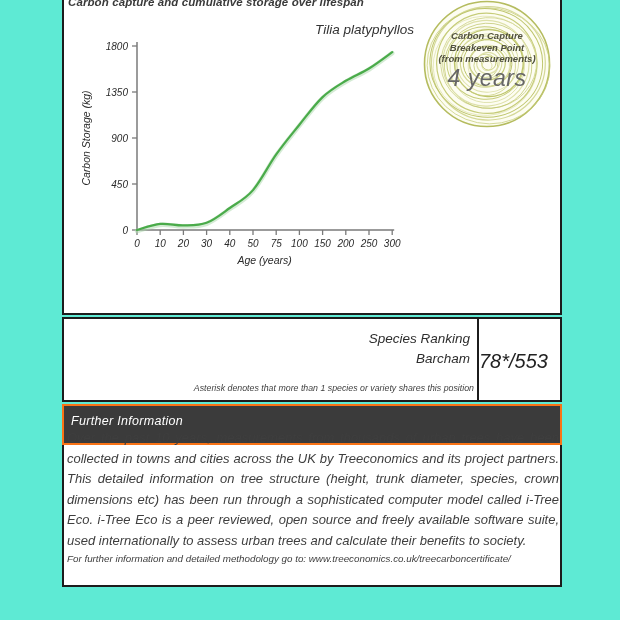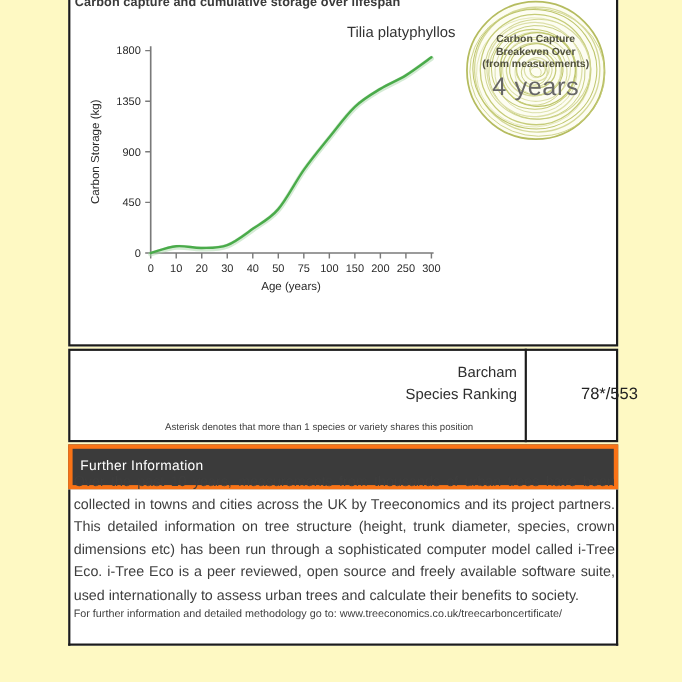--- a/index.html
+++ b/index.html
@@ -1,20 +1,20 @@
 <!DOCTYPE html>
 <html><head>
 <meta charset="utf-8">
 <style>
   * { margin:0; padding:0; box-sizing:border-box; }
   html,body { background:#ffffff; }
   .page {
     position:relative; width:620px; height:620px;
-    background:#fef9c3; overflow:visible;
-    font-family:"Liberation Sans", sans-serif; color:#3e3e3e;
+    background:#5eead4; overflow:visible;
+    font-family:"Liberation Sans", sans-serif; color:#3e3e3e;font-style:italic;
   }
   .box {
     position:absolute; border:2px solid #1c1c1c; background:#ffffff;
   }
   .main-title {
     position:absolute; left:68px; top:-4px; width:480px;
     font-size:11.5px; line-height:13px; font-weight:bold; color:#3a3a3a;
     letter-spacing:0.1px;
   }
   .chart-title {
@@ -40,29 +40,29 @@
   .ranking-divider {
     position:absolute; left:477px; top:317px; height:85px; width:2px;
     background:#1c1c1c;
   }
   .ranking-label {
     position:absolute; left:200px; top:329px; width:270px;
     text-align:right; font-size:13.5px; line-height:20px; color:#2e2e2e;
   }
   .ranking-value {
     position:absolute; left:479px; top:350px; width:60px;
-    text-align:center; font-size:15px; color:#222222;margin-left:45px;
+    text-align:center; font-size:20px; color:#222222;
   }
   .ranking-note {
     position:absolute; left:150px; top:383px; width:324px;
-    font-size:8.8px; color:#3f3f3f;
+    text-align:right; font-size:8.8px; color:#3f3f3f;
   }
   .fi-header {
     position:absolute; left:62px; top:404px; width:500px; height:41px;
-    background:#3b3b3b; border:4px solid #f97316;
+    background:#3b3b3b; border:2px solid #f97316;
     color:#ffffff; font-size:12.5px; letter-spacing:0.3px;
     padding:8px 0 0 7px;
   }
   .fi-body-box {
     position:absolute; left:62px; top:445px; width:500px; height:142px;
     border:2px solid #1c1c1c; border-top:none; background:#ffffff;
   }
   .fi-body {
     position:absolute; left:67px; top:428px; width:492px;
     font-size:13px; line-height:20.6px; text-align:justify; color:#3e3e3e;
@@ -147,31 +147,31 @@
       <ellipse cx="65.38721597855807" cy="63.14403352960721" rx="17.873271319683425" ry="16.867657352724528" fill="none" stroke="#c6cc79" stroke-width="1.20" transform="rotate(3 65.38721597855807 63.14403352960721)"></ellipse>
       <ellipse cx="63.40978161970372" cy="63.065280422589964" rx="16.467077274112846" ry="16.083175319062736" fill="none" stroke="#d4d898" stroke-width="0.95" transform="rotate(-10 63.40978161970372 63.065280422589964)"></ellipse>
       <ellipse cx="63.762020913468845" cy="65.79974554549015" rx="11.855992152975611" ry="11.706051707613009" fill="none" stroke="#bec56b" stroke-width="0.70" transform="rotate(2 63.762020913468845 65.79974554549015)"></ellipse>
       <ellipse cx="65.92790246927864" cy="63.117530521586744" rx="11.288578905392791" ry="10.613400759168147" fill="none" stroke="#dde0a9" stroke-width="1.20" transform="rotate(-11 65.92790246927864 63.117530521586744)"></ellipse>
       <ellipse cx="66.73440473375095" cy="63.09127701172026" rx="7.067180245000658" ry="7.013265831973318" fill="none" stroke="#c6cc79" stroke-width="0.95" transform="rotate(1 66.73440473375095 63.09127701172026)"></ellipse>
       <ellipse cx="65" cy="65.8" rx="5" ry="4.85" fill="none" stroke="#d4d898" stroke-width="0.70" transform="rotate(-12 65 65.8)"></ellipse>
     </svg>
 
   <div class="badge-text">
     <div class="badge-line">Carbon Capture</div>
-    <div class="badge-line">Breakeven Over</div>
+    <div class="badge-line">Breakeven Point</div>
     <div class="badge-line">(from measurements)</div>
     <div class="badge-value">4 years</div>
   </div>
 
 
   <div class="box" style="left:62px; top:317px; width:500px; height:85px;"></div>
   <div class="ranking-divider"></div>
   <div class="ranking-label">
+    <div>Species Ranking</div>
     <div>Barcham</div>
-    <div>Species Ranking</div>
   </div>
   <div class="ranking-value">78*/553</div>
   <div class="ranking-note">Asterisk denotes that more than 1 species or variety shares this position</div>
 
   <div class="fi-header">
     <span>Further Information</span>
   </div>
   <div class="fi-body-box"></div>
   <div class="fi-body">Over the past 10 years, measurements from thousands of urban trees have been collected in towns and cities across the UK by Treeconomics and its project partners. This detailed information on tree structure (height, trunk diameter, species, crown dimensions etc) has been run through a sophisticated computer model called i-Tree Eco. i-Tree Eco is a peer reviewed, open source and freely available software suite, used internationally to assess urban trees and calculate their benefits to society.</div>
   <div class="fi-footer">For further information and detailed methodology go to: www.treeconomics.co.uk/treecarboncertificate/</div>

